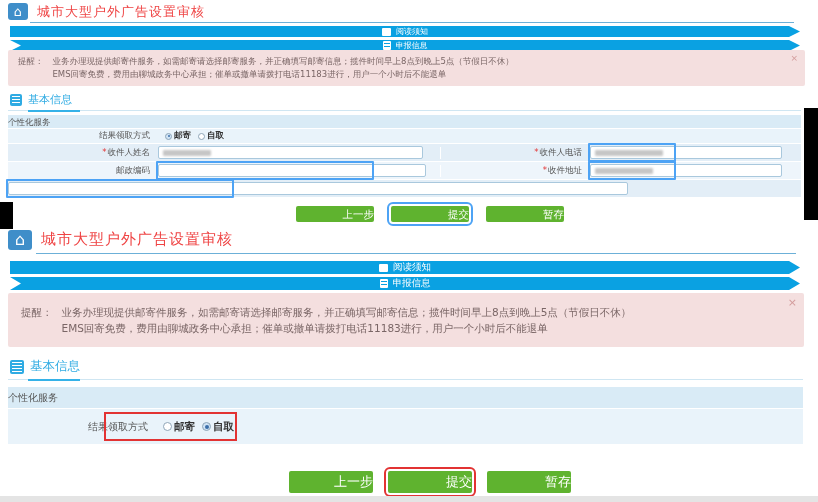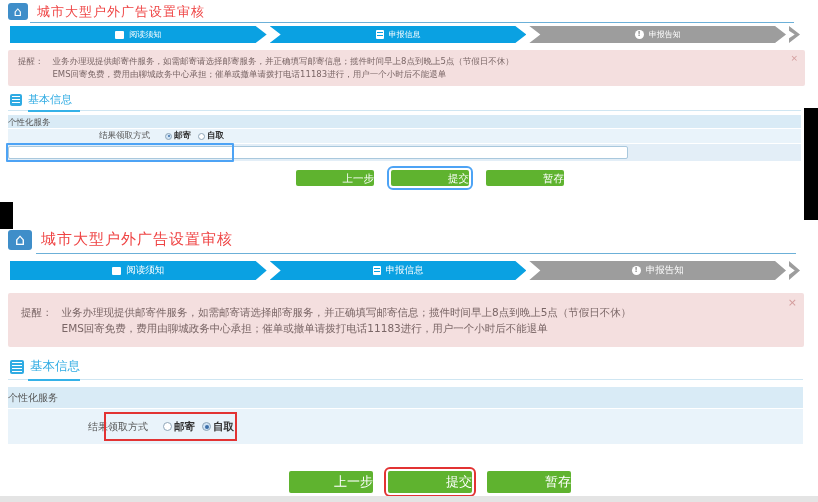--- a/index.html
+++ b/index.html
@@ -23,21 +23,21 @@
   .p1 .home { width:20px; height:17px; font-size:13px; }
   .p2 .home { width:24px; height:20px; font-size:16px; }
   .title { margin-left:9px; color:#ef4444; letter-spacing:1px;text-align:right; }
   .p1 .title { font-size:13px; }
   .p2 .title { font-size:15px; }
   .hdr-underline { height:1px; background:#6cb0d8; }
   .p1 .hdr-underline { margin:2px 24px 0 30px; }
   .p2 .hdr-underline { margin:3px 22px 0 36px; }
 
   
-  .steps { display:flex; gap:3px; align-items:stretch; }
+  .steps { display:flex; gap:3px; align-items:stretch;flex-direction:column; }
   .p1 .steps { margin:3px 18px 0 10px; height:17px; }
   .p2 .steps { margin:7px 18px 0 10px; height:19px; }
   .step { flex:1; display:flex; align-items:center; justify-content:center; gap:5px; color:#fff; }
   .step.active { background:#0aa1e2; }
   .step.inactive { background:#9d9d9d; }
   .step.first { clip-path: polygon(0 0, calc(100% - 11px) 0, 100% 50%, calc(100% - 11px) 100%, 0 100%); }
   .step.mid { clip-path: polygon(0 0, calc(100% - 11px) 0, 100% 50%, calc(100% - 11px) 100%, 0 100%, 11px 50%); }
   .p1 .step { font-size:8px; }
   .p2 .step { font-size:9.5px; }
   .chev { flex:none; width:11px; clip-path: polygon(0 0, 100% 50%, 0 100%, 0 72%, 52% 50%, 0 28%); } .chev.inactive { background:#9d9d9d; }
@@ -181,21 +181,58 @@
           <span class="rdot sel"></span>
           <span class="ropt">邮寄</span>
         </span>
         <span class="radio">
           <span class="rdot"></span>
           <span class="ropt">自取</span>
         </span>
       </div>
     </div>
 
-
+    <div class="row row-a">
+      <span class="lbl"><span class="req">*</span><span>收件人姓名</span></span>
+      <div class="inpcell-l">
+        <span class="inp-wrap">
+            <span class="inp w265">
+              <span class="redact rw48"></span>
+            </span>
+          </span>
+      </div>
+      <span class="lbl lbl-r"><span class="req">*</span><span>收件人电话</span></span>
+      <div class="inpcell-r">
+        <span class="inp-wrap">
+            <span class="inp w192">
+              <span class="redact rw68"></span>
+            </span>
+          <span class="ann ann-w88"></span>
+          </span>
+      </div>
+    </div>
+
+    <div class="row row-b">
+      <span class="lbl">邮政编码</span>
+      <div class="inpcell-l">
+        <span class="inp-wrap">
+            <span class="inp w268"></span>
+          <span class="ann ann-w218"></span>
+          </span>
+      </div>
+      <span class="lbl lbl-r"><span class="req">*</span><span>收件地址</span></span>
+      <div class="inpcell-r">
+        <span class="inp-wrap">
+            <span class="inp w192">
+              <span class="redact rw58"></span>
+            </span>
+          <span class="ann ann-w88"></span>
+          </span>
+      </div>
+    </div>
 
     <div class="row row-a">
       <div class="inpcell-r">
         <span class="inp-wrap">
             <span class="inp w620"></span>
           <span class="ann ann-w228"></span>
           </span>
       </div>
     </div>
   </div>

